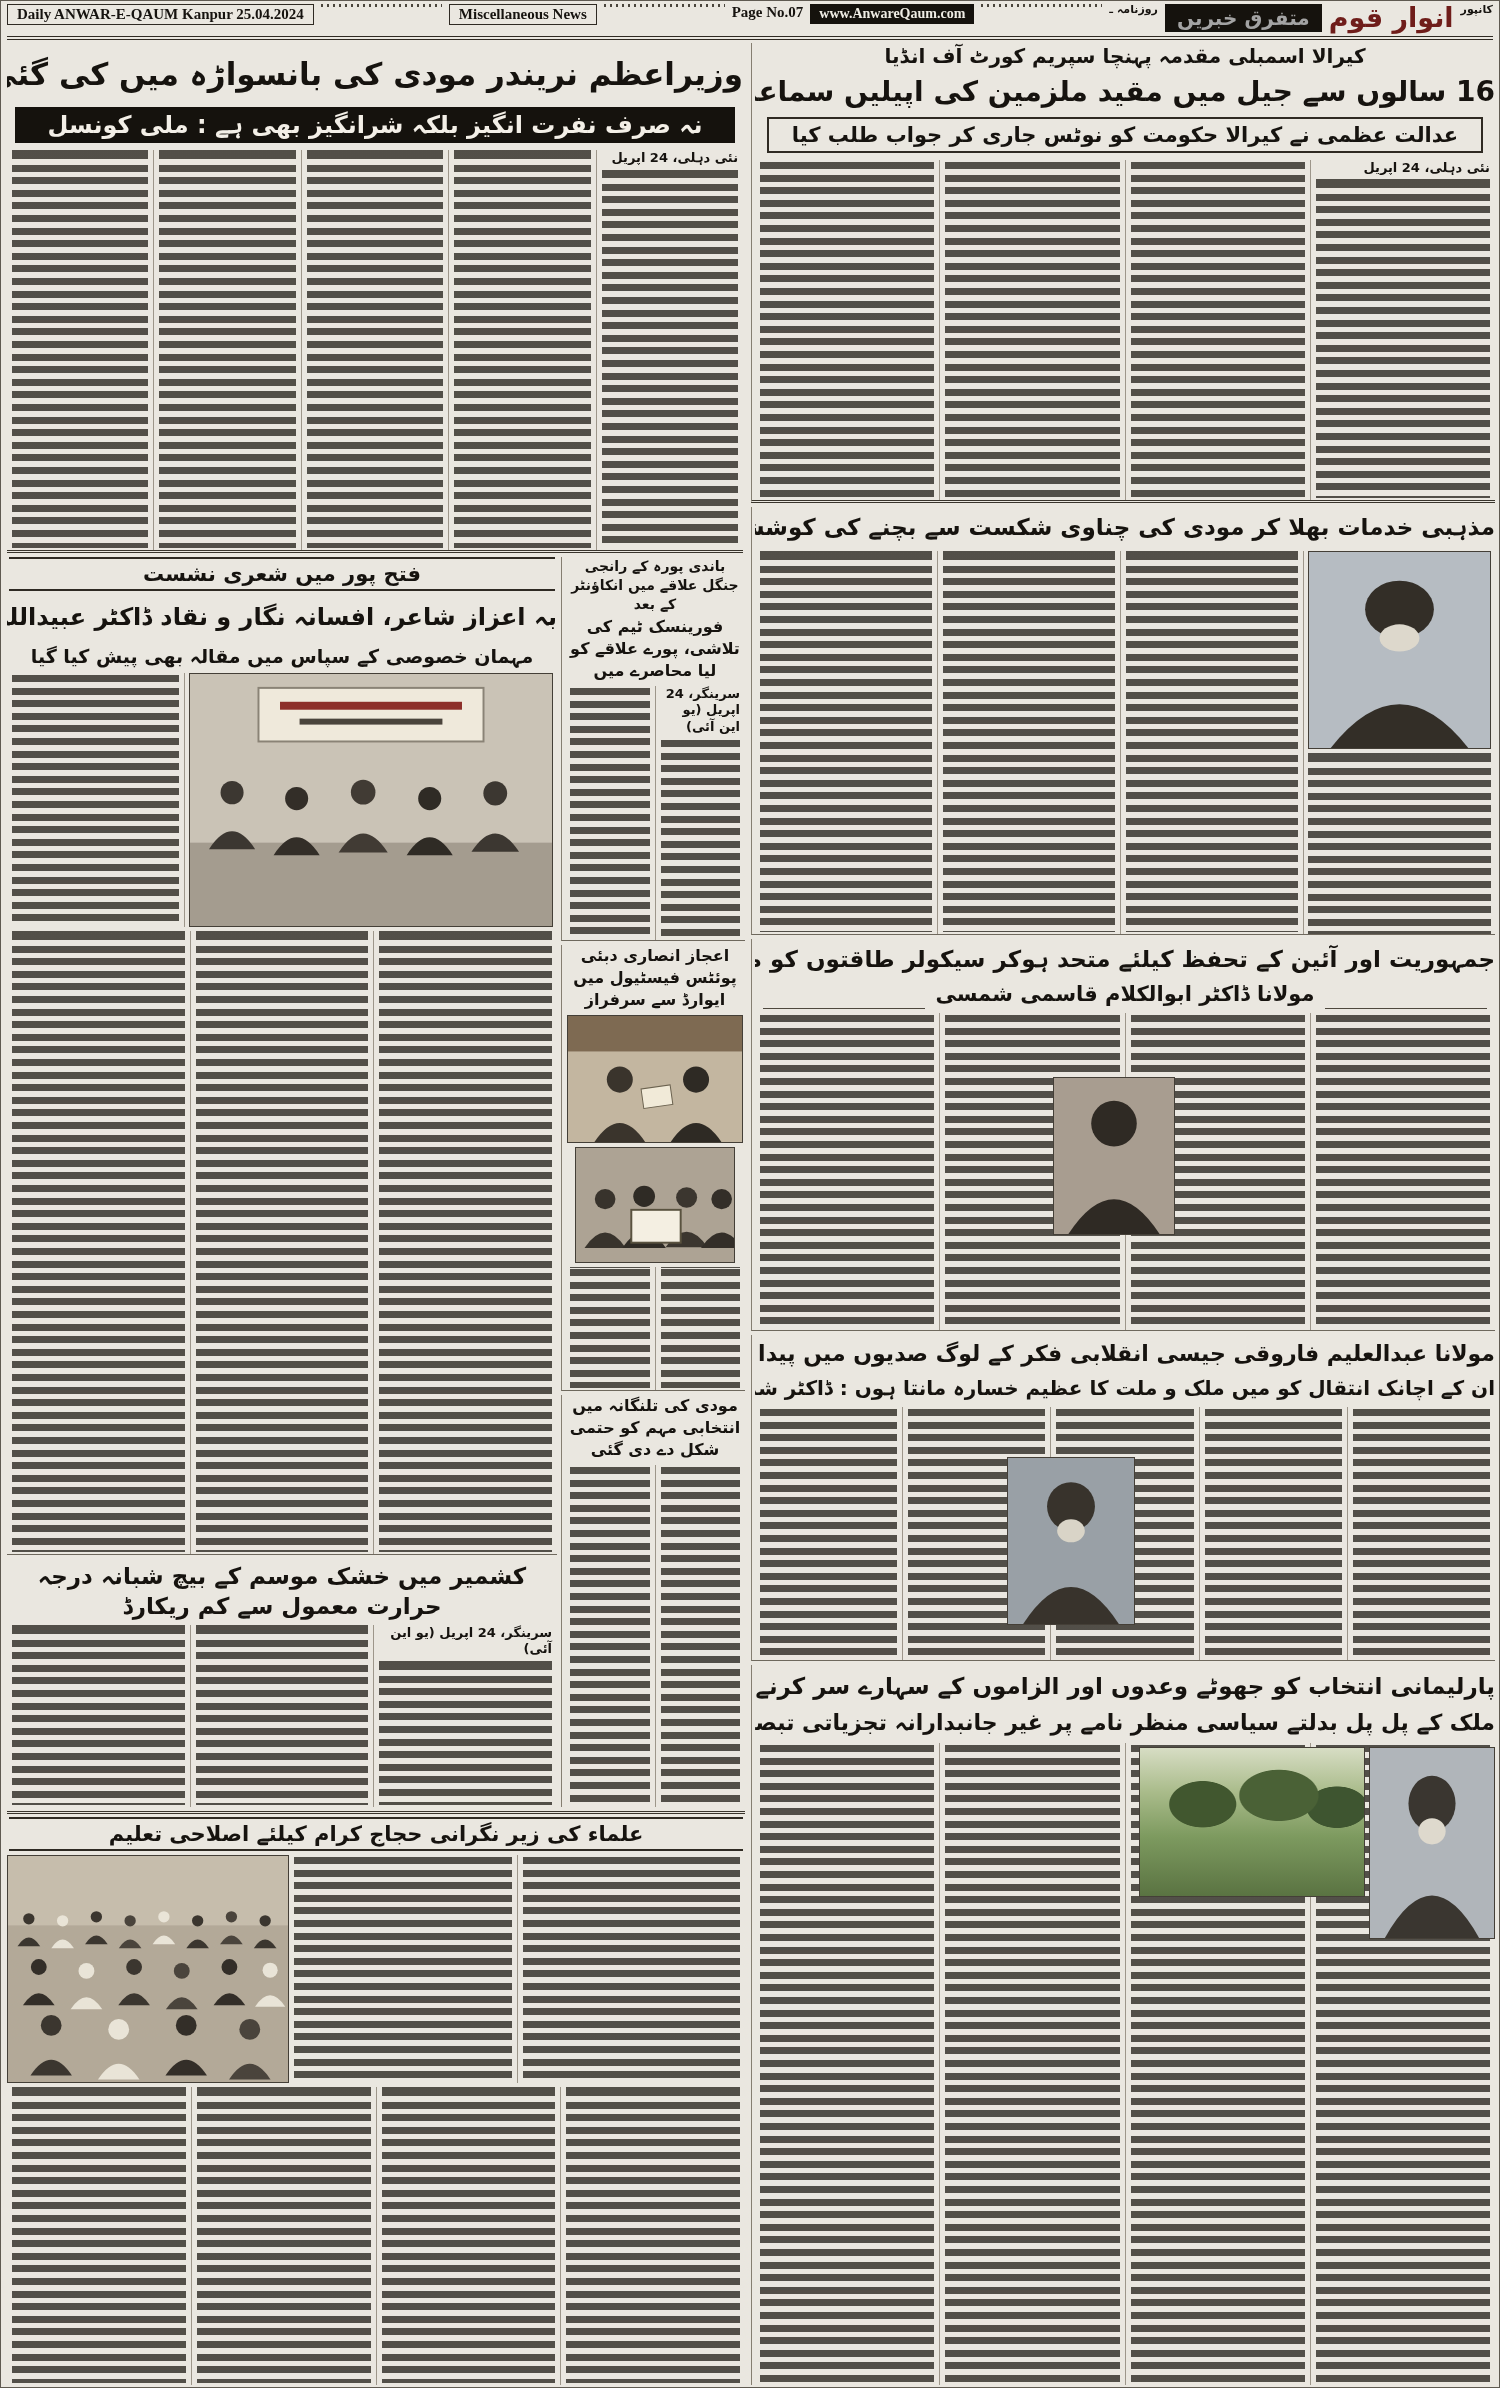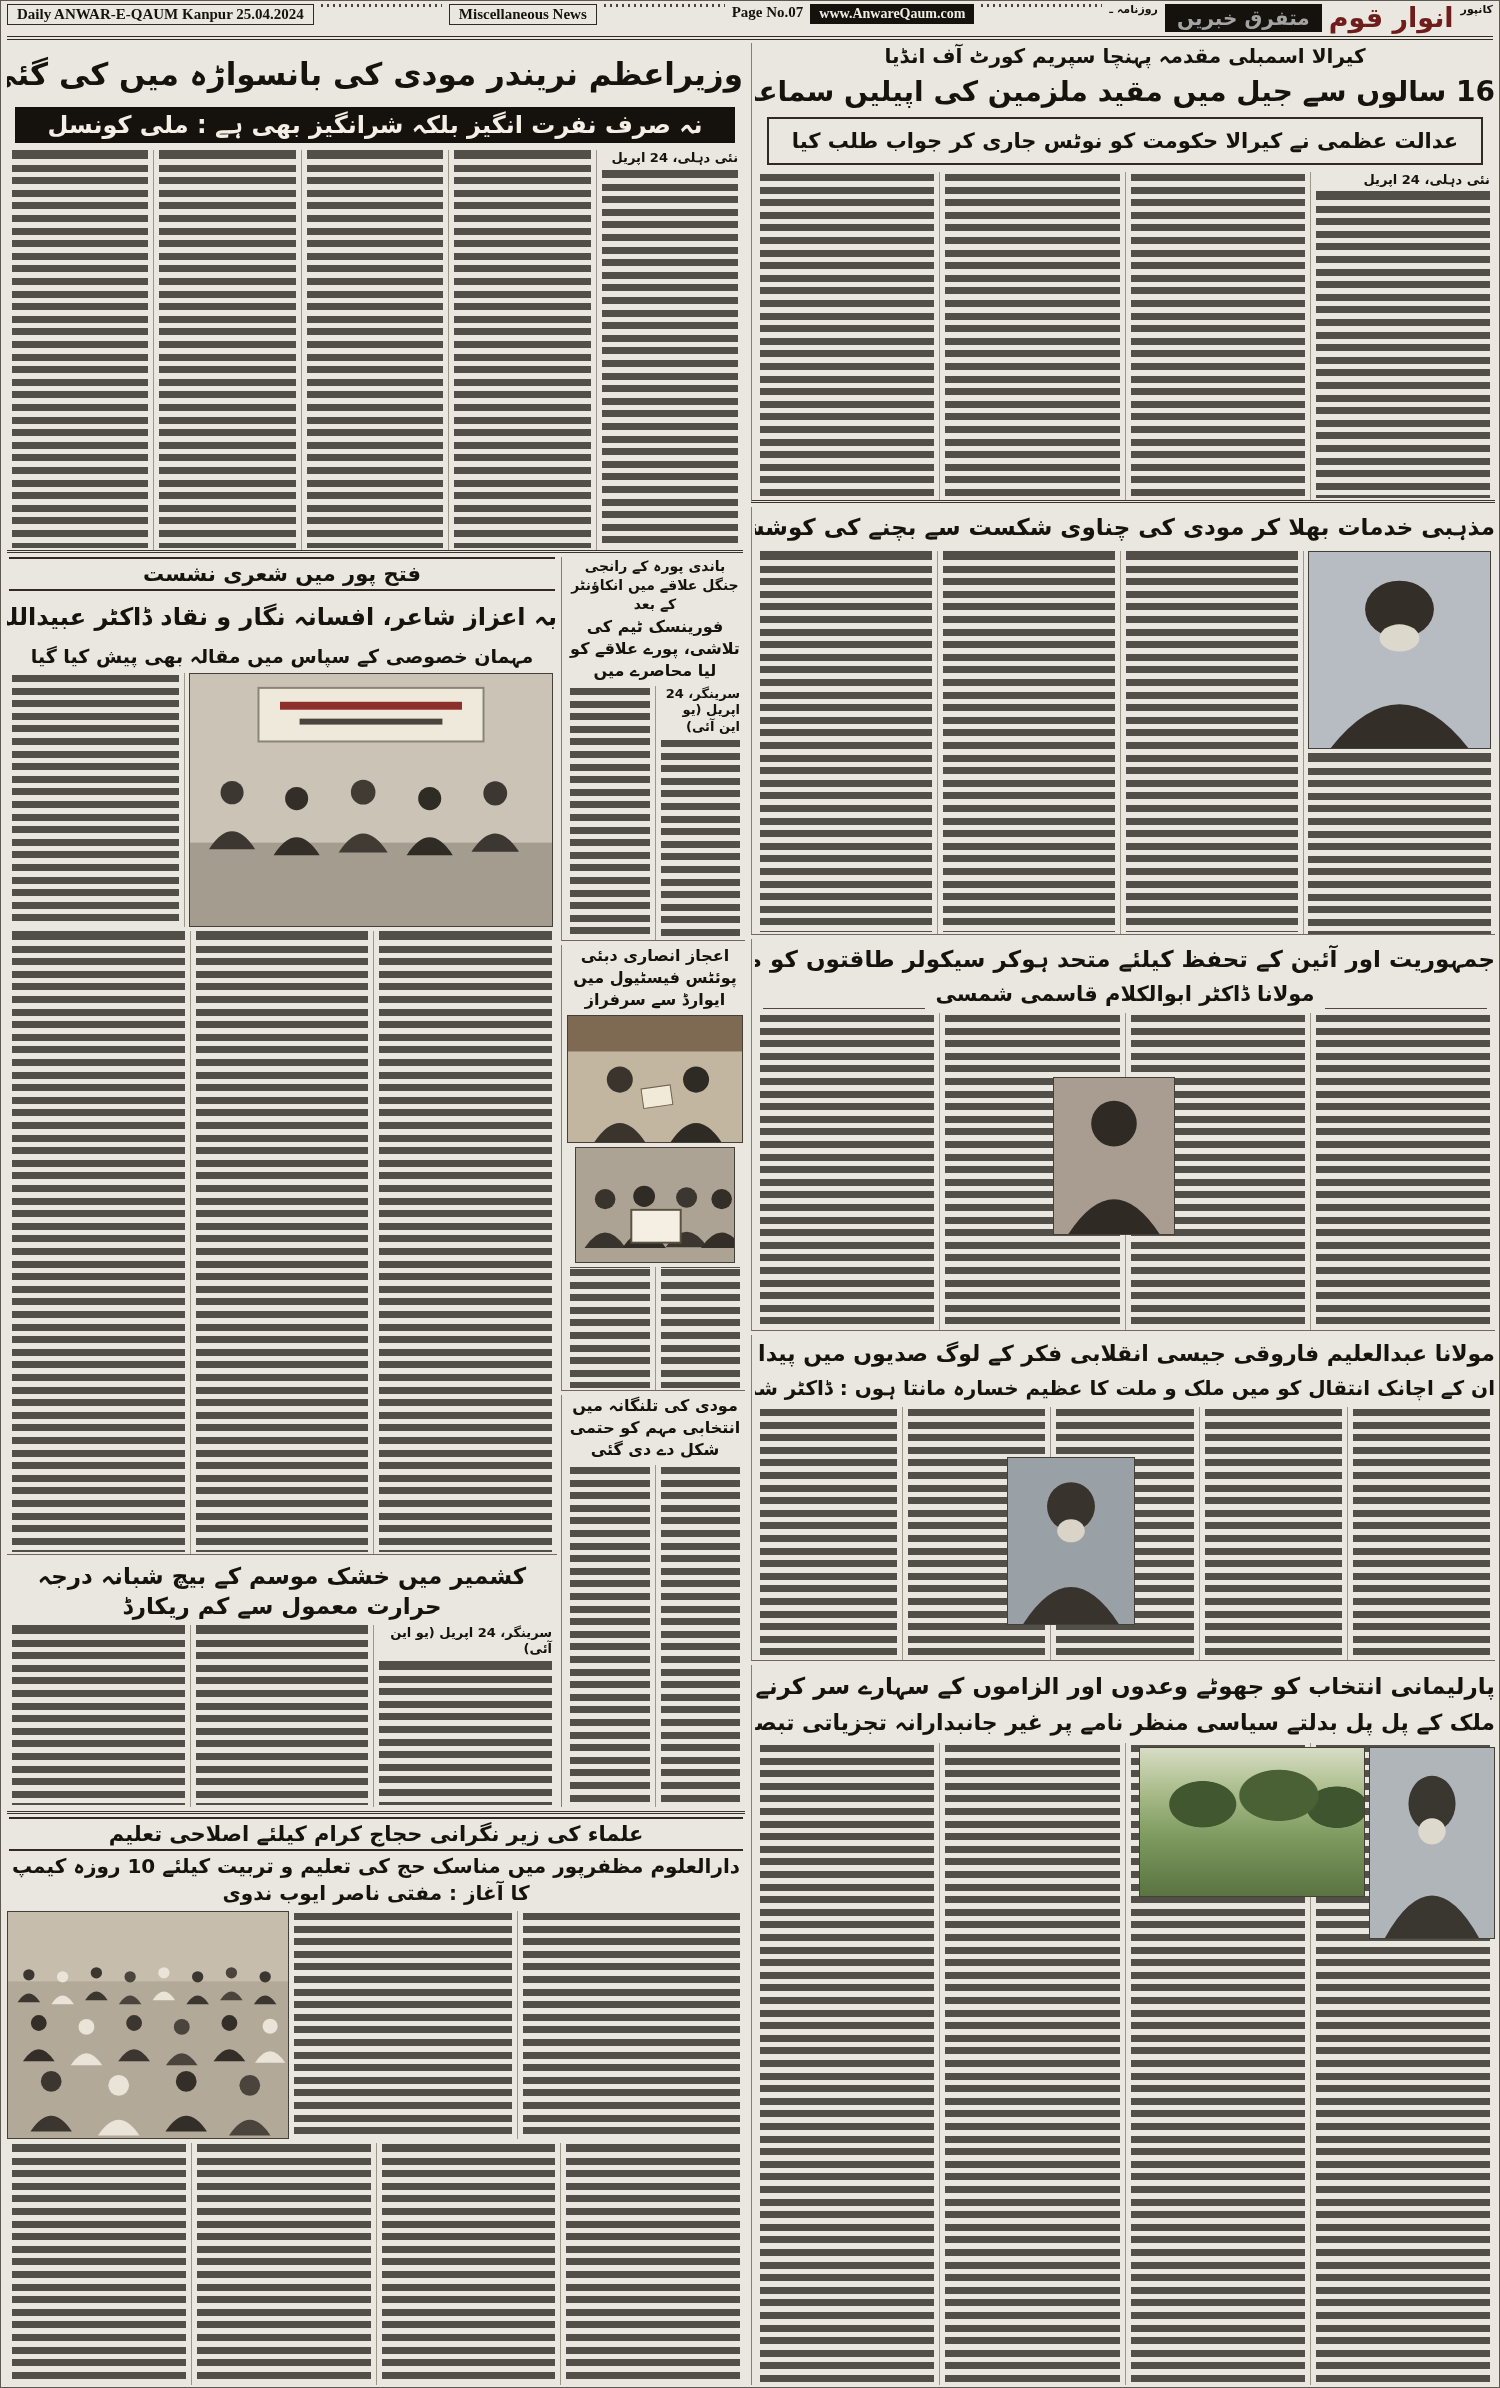--- a/index.html
+++ b/index.html
@@ -21,21 +21,21 @@
   .hdr{position:absolute;left:6px;right:6px;top:3px;height:30px;display:flex;align-items:flex-start;gap:7px}
   .hbox{border:1.5px solid #2f2a23;padding:1px 9px;font-weight:bold;font-size:15px;white-space:nowrap}
   .pageno{font-weight:bold;font-size:15px;white-space:nowrap}
   .wbox{background:#15120d;color:#efece4;padding:2px 9px;font-weight:bold;font-size:14px;white-space:nowrap}
   .bbox{background:#15120d;color:#a3a3a3;padding:0 12px;font-size:20px;line-height:28px;white-space:nowrap}
   .mast{color:#6f1d1a;font-size:27px;line-height:28px;white-space:nowrap}
   .tiny{font-size:11px;line-height:1.15;white-space:nowrap}
   .dots{flex:1;height:3px;background-image:repeating-linear-gradient(90deg,#4a453c 0 2px,transparent 2px 6px)}
   .hrule{position:absolute;left:6px;right:6px;border-top:1px solid #2f2a23;border-bottom:1px solid #2f2a23;height:4px}
   .secbar{border-top:2px solid #2f2a23;border-bottom:2px solid #2f2a23;padding:2px 0;margin:0 2px}
-  .boxed{border:2px solid #2f2a23;margin:3px 12px;padding:8px 4px}
+  .boxed{border:2px solid #2f2a23;margin:3px 12px;padding:2px 4px}
   .blackbar{background:#15120d;color:#f3efe7;margin:2px 8px;padding:3px 4px}
   .flanked{display:flex;align-items:flex-end;gap:10px;margin:0 8px}
   .flanked::before,.flanked::after{content:"";flex:1;border-top:1.5px solid #4e483e}
   .abs-fill{position:absolute;inset:0}
   .landscape{background:
     radial-gradient(55px 38px at 28% 38%, #41572f 60%, transparent 62%),
     radial-gradient(65px 42px at 62% 32%, #4a6136 60%, transparent 62%),
     radial-gradient(50px 34px at 88% 40%, #3e5530 60%, transparent 62%),
     linear-gradient(to bottom,#d7ddc4 0%,#a9bb8a 30%,#7d9a5f 60%,#5a7342 100%)}
 </style>
@@ -334,21 +334,20 @@
         </div>
         <div class="col">
           <div class="dateline">سرینگر، 24 اپریل (یو این آئی)</div>
           <div class="fake"></div>
         </div>
       </div>
   </section>
 
   <section class="block" style="left:6px;top:1810px;width:738px;height:574px;border-top:3px double #39342c;padding-top:3px">
     <div class="u center secbar nowrap" style="font-size:21px;line-height:26px">علماء کی زیر نگرانی حجاج کرام کیلئے اصلاحی تعلیم</div>
-    <h2 class="u center" style="font-size:20px;line-height:27px;margin-top:2px">دارالعلوم مظفرپور میں مناسک حج کی تعلیم و تربیت کیلئے 10 روزہ کیمپ کا آغاز : مفتی ناصر ایوب ندوی</h2>
     <div style="display:flex;height:228px;margin-top:4px">
       <div class="photo" style="width:282px">
         <svg viewBox="0 0 282 228" preserveAspectRatio="none">
           <rect width="282" height="228" fill="#b3a998"></rect>
           <rect width="282" height="70" fill="#c6bdac"></rect>
           <use href="#bust" transform="translate(6,52) scale(0.3)" fill="#3b362f"></use>
           <use href="#bust" transform="translate(40,54) scale(0.3)" fill="#e9e4d7"></use>
           <use href="#bust" transform="translate(74,50) scale(0.3)" fill="#3b362f"></use>
           <use href="#bust" transform="translate(108,54) scale(0.3)" fill="#4a443c"></use>
           <use href="#bust" transform="translate(142,50) scale(0.3)" fill="#e9e4d7"></use>

